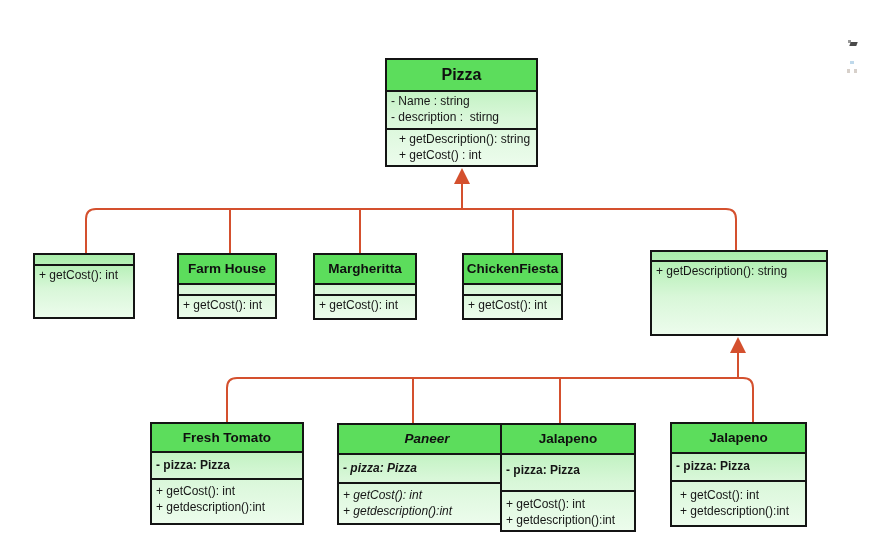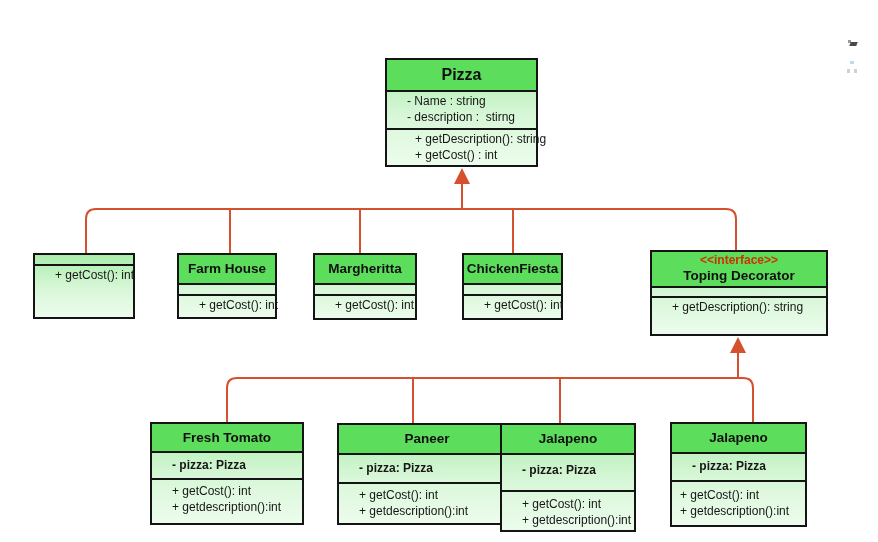--- a/index.html
+++ b/index.html
@@ -14,21 +14,21 @@
     display:flex;flex-direction:column;
   }
   .hdr{
     box-sizing:border-box;background:#5cdd5c;border-bottom:2px solid #141414;
     display:flex;flex-direction:column;align-items:center;justify-content:center;
     font-weight:bold;color:#101010;flex:0 0 auto;line-height:1.15;
   }
   .hdr .name{font-size:13.5px;white-space:pre;}
   .hdr-pizza .name{font-size:16px;}
   .stereotype{font-size:12px;font-weight:bold;color:#cc3300;white-space:pre;}
-  .sec{box-sizing:border-box;padding:2px 20px;flex:0 0 auto;}
+  .sec{box-sizing:border-box;padding:2px 4px;flex:0 0 auto;}
   .attrs{border-bottom:2px solid #141414;}
   .strip{border-bottom:2px solid #141414;padding:0;}
   .methods{flex:1 1 auto;}
   .line{font-size:12px;line-height:1.3;color:#161616;white-space:pre;}
   .line.bold{font-weight:bold;}
   .pad-left{padding-left:8px;}
   
   .artifact{position:absolute;left:846px;top:40px;width:16px;height:34px;}
   .artifact .m1{position:absolute;left:4px;top:2px;width:7px;height:4px;background:#2a2a2a;opacity:.85;transform:skewX(-20deg);}
   .artifact .m2{position:absolute;left:2px;top:0;width:3px;height:3px;background:#555;opacity:.6;}
@@ -106,44 +106,40 @@
     <div class="hdr" style="height:30px;">
       <span class="name">ChickenFiesta</span>
     </div>
     <div class="sec strip" style="height:11px;"></div>
     <div class="sec methods">
       <div class="line">+ getCost(): int</div>
     </div>
   </div>
 
   <div class="uml-class" style="left:650px;top:250px;width:178px;height:86px;">
-    <div class="hdr" style="height:36px;">
-      <span class="stereotype">&lt;&lt;interface&gt;&gt;</span>
-      <span class="name">Toping Decorator</span>
-    </div>
     <div class="sec strip" style="height:10px;"></div>
     <div class="sec methods">
       <div class="line">+ getDescription(): string</div>
     </div>
   </div>
 
   <div class="uml-class" style="left:150px;top:422px;width:154px;height:103px;">
     <div class="hdr" style="height:29px;">
       <span class="name">Fresh Tomato</span>
     </div>
     <div class="sec attrs" style="height:27px;padding-top:5px;">
       <div class="line bold">- pizza: Pizza</div>
     </div>
     <div class="sec methods" style="padding-top:4px;">
       <div class="line">+ getCost(): int</div>
       <div class="line">+ getdescription():int</div>
     </div>
   </div>
 
-  <div class="uml-class" style="left:337px;top:423px;width:180px;height:102px;">
+  <div class="uml-class" style="left:337px;top:423px;width:180px;height:102px;font-style:italic;">
     <div class="hdr" style="height:30px;">
       <span class="name">Paneer</span>
     </div>
     <div class="sec attrs" style="height:29px;padding-top:6px;">
       <div class="line bold">- pizza: Pizza</div>
     </div>
     <div class="sec methods" style="padding-top:4px;">
       <div class="line">+ getCost(): int</div>
       <div class="line">+ getdescription():int</div>
     </div>

